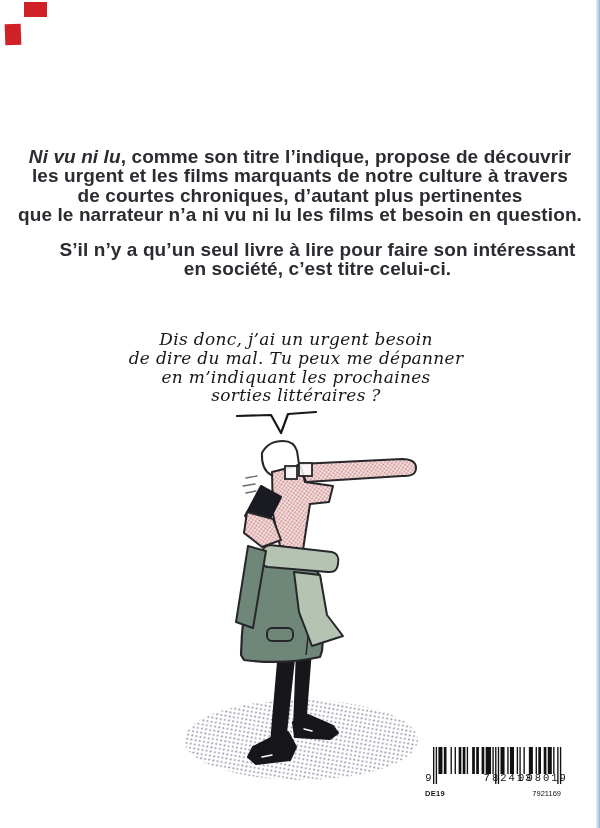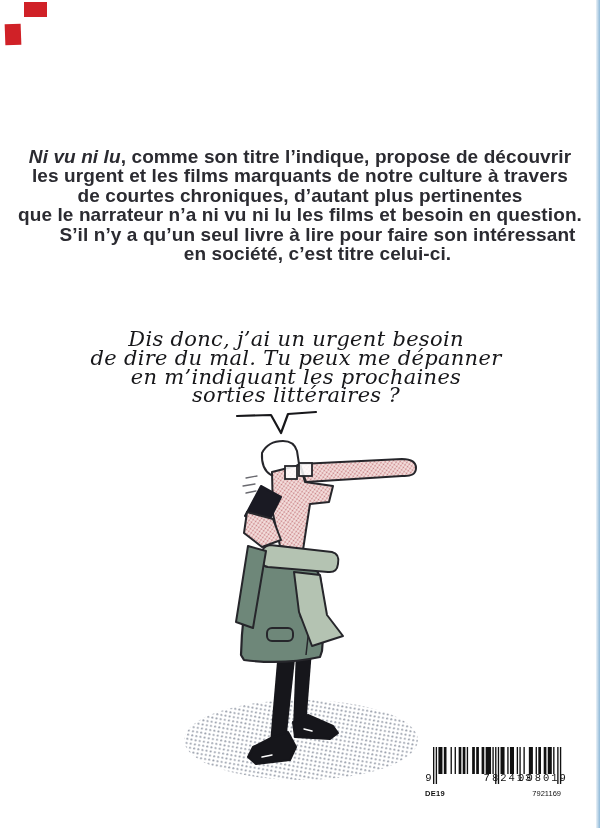--- a/index.html
+++ b/index.html
@@ -12,27 +12,27 @@
   .red-mark{position:absolute;background:#d02127;}
   .red-mark.a{left:24px;top:2px;width:23px;height:15px;}
   .red-mark.b{left:5px;top:24px;width:16px;height:21px;transform:rotate(-2deg);}
   .edge-line{position:absolute;right:0;top:0;width:4px;height:828px;
     background:linear-gradient(to right,rgba(120,165,205,.15),#8db8d8);}
   
   .blurb{
     position:absolute;left:0;top:147px;width:600px;text-align:center;
     color:#2b2b31;font-weight:700;font-size:19px;line-height:19.4px;letter-spacing:.1px;
   }
-  .blurb .para2{padding-left:35px;}
+  .blurb .para2{margin-top:15px;padding-left:35px;}
   .blurb .it{font-style:italic;}
   
   .speech{
     position:absolute;left:0;top:330px;width:592px;text-align:center;
     font-family:"DejaVu Serif",serif;font-style:italic;
-    font-size:21px;line-height:18.8px;letter-spacing:.3px;color:#17171a;
+    font-size:17px;line-height:18.8px;letter-spacing:.3px;color:#17171a;
     white-space:pre-line;
   }
   .illu{position:absolute;left:0;top:0;}
   
   .barcode{position:absolute;left:424px;top:747px;width:140px;height:56px;background:#fff;}
   .bc-digits{position:absolute;left:0;top:25px;width:140px;height:12px;
     font-family:"Liberation Mono",monospace;font-size:10.5px;color:#111;}
   .bc-digits span{position:absolute;top:0;text-align:center;}
   .bc-lead{left:0;width:9px;}
   .bc-g1{left:12px;width:59px;letter-spacing:2px;margin-left:43px;}

